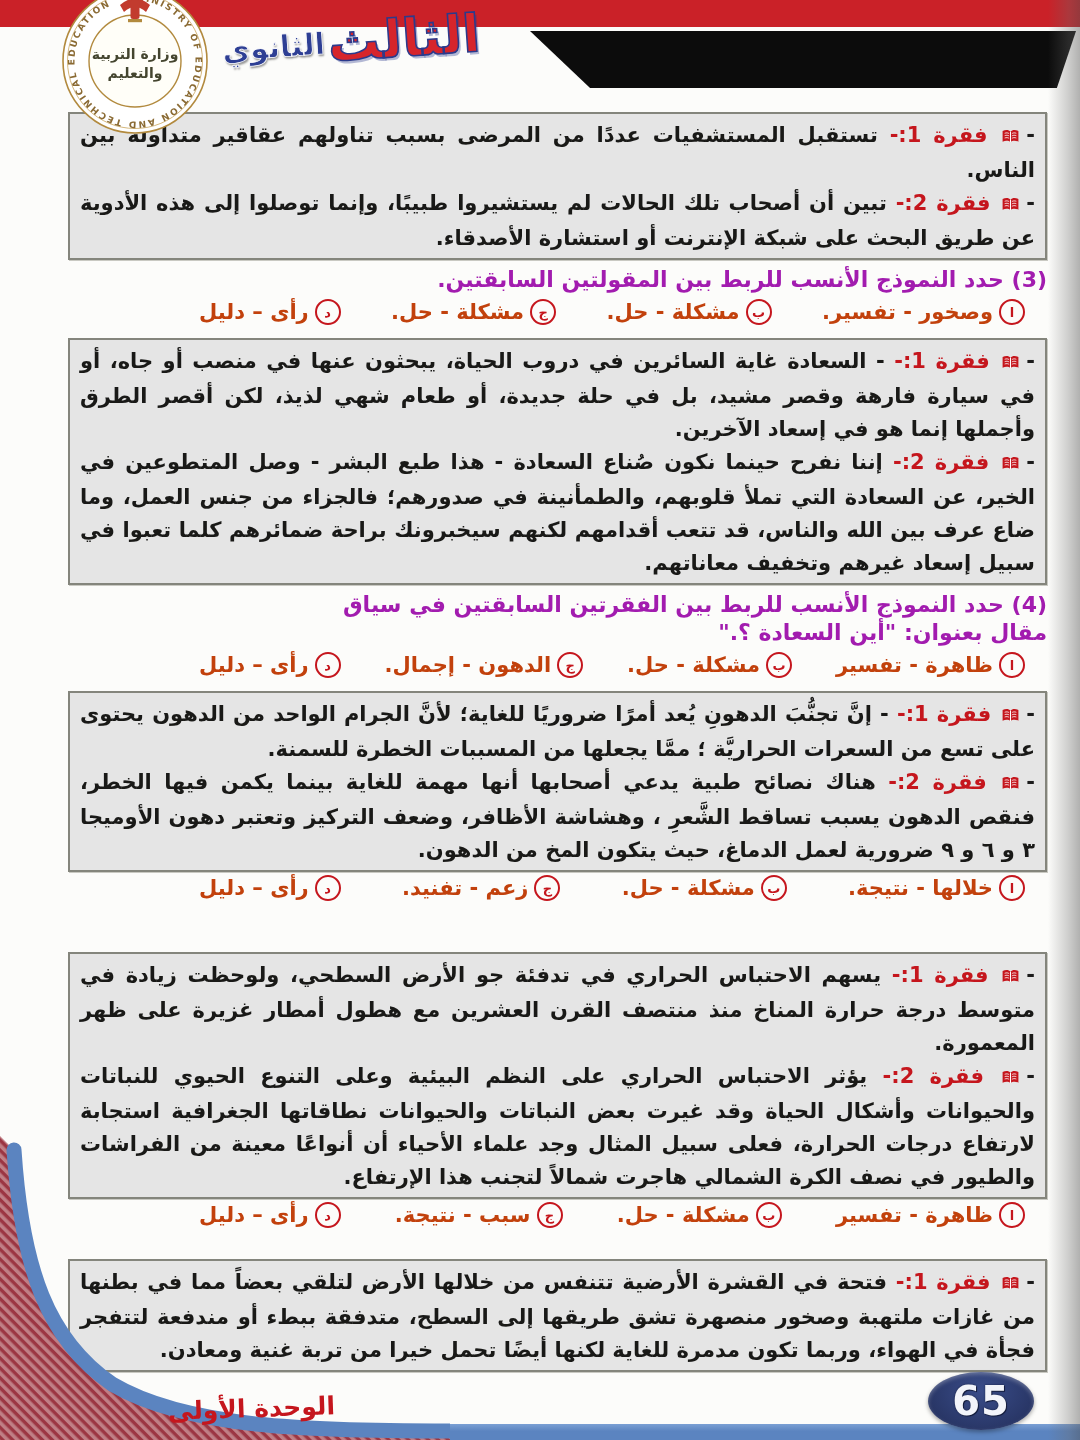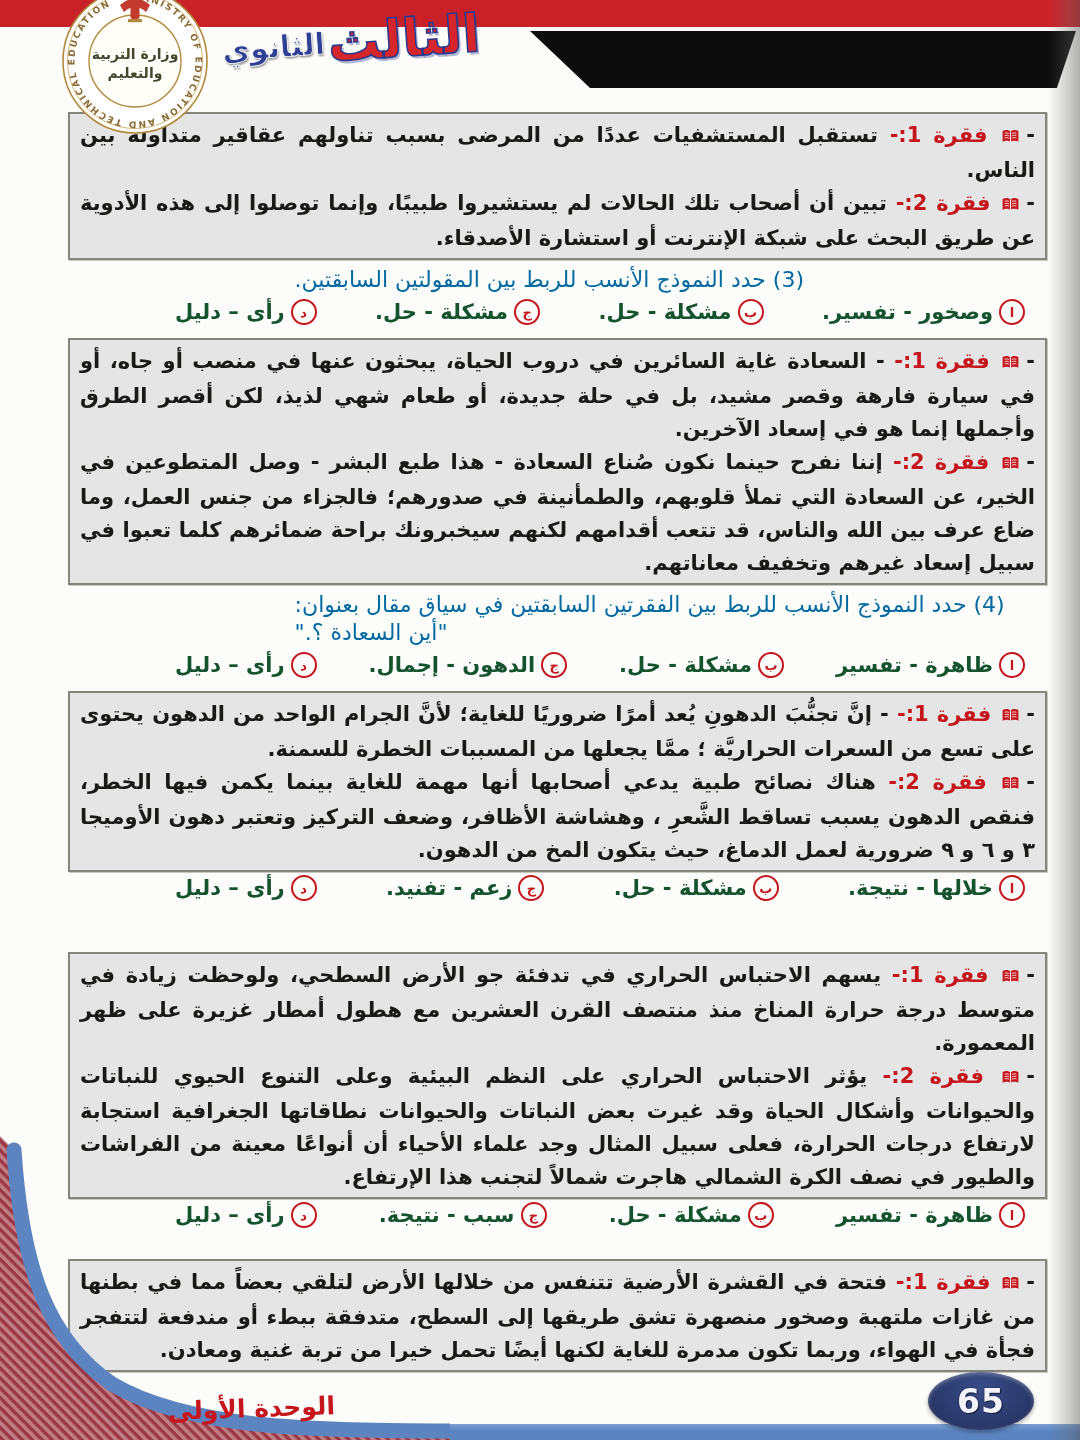--- a/index.html
+++ b/index.html
@@ -23,41 +23,41 @@
   .qblock{margin-top:8px;}
   .qblock:first-of-type{margin-top:0;}
   .qblock:nth-of-type(4){margin-top:46px;}
   .qblock:nth-of-type(5){margin-top:26px;}
   .pbox{background:#e5e5e5;border:2px solid #84857c;padding:5px 10px 3px;box-shadow:1px 1px 0 #c9c9c2;margin-left:11px;}
   .para{font-size:21px;line-height:33px;text-align:justify;color:#191917;font-weight:700;}
   .dash{color:#1c1c1c;font-weight:800;padding-left:4px;}
   .book{display:inline-block;margin:0 2px;vertical-align:-2px;}
   .plabel{color:#c5161d;font-weight:800;}
   .ptext{color:#191917;}
-  .qline{direction:rtl;width:76%;text-align:left;color:#0369a1;font-weight:400;
+  .qline{direction:rtl;width:76%;text-align:right;color:#a21caf;font-weight:700;
          font-size:22px;line-height:28px;margin:6px 0 2px;}
   .opts{display:flex;direction:rtl;justify-content:space-between;align-items:center;
         padding:3px 22px 5px 118px;}
   .opt{display:inline-flex;direction:rtl;align-items:center;gap:6px;cursor:pointer;}
   .circ{flex:0 0 auto;width:22px;height:22px;border:2.5px solid #c5161d;border-radius:50%;
         color:#c5161d;display:inline-flex;align-items:center;justify-content:center;
         font-size:13px;font-weight:800;line-height:1;}
-  .otext{color:#14532d;font-weight:700;font-size:21px;white-space:nowrap;}
+  .otext{color:#c2410c;font-weight:700;font-size:21px;white-space:nowrap;margin-left:24px;}
 
   
   .corner{position:absolute;left:0;top:1128px;width:450px;height:312px;z-index:3;}
   .bottom-band{position:absolute;left:0;bottom:0;width:100%;height:16px;z-index:2;
                background:linear-gradient(#7ba0d4,#5b84c0 45%);}
   .unit-label{position:absolute;left:168px;top:1394px;color:#c5161d;font-weight:800;font-size:25px;
               transform:rotate(-2deg);z-index:4;}
   .page-badge{position:absolute;left:928px;top:1372px;width:106px;height:58px;border-radius:50%;
               background:radial-gradient(ellipse at 50% 32%,#3a4d8a,#273463 78%);z-index:6;
               display:flex;align-items:center;justify-content:center;
               box-shadow:inset 0 2px 4px rgba(255,255,255,.3),0 2px 4px rgba(0,0,0,.35);}
-  .page-badge span{color:#f2f4fa;font-size:33px;font-weight:800;letter-spacing:1px;
+  .page-badge span{color:#f2f4fa;font-size:40px;font-weight:800;letter-spacing:1px;
                    text-shadow:0 0 2px #141d3d,1px 1px 0 #141d3d;}
   .edge-shade{position:absolute;right:0;top:0;width:32px;height:100%;z-index:40;pointer-events:none;
               background:linear-gradient(to right,rgba(110,110,110,0),rgba(105,105,105,.32) 65%,rgba(85,85,85,.45));}
 </style>
 </head>
 <body>
 
 <div class="page">
 
   <div class="topbar"></div>

